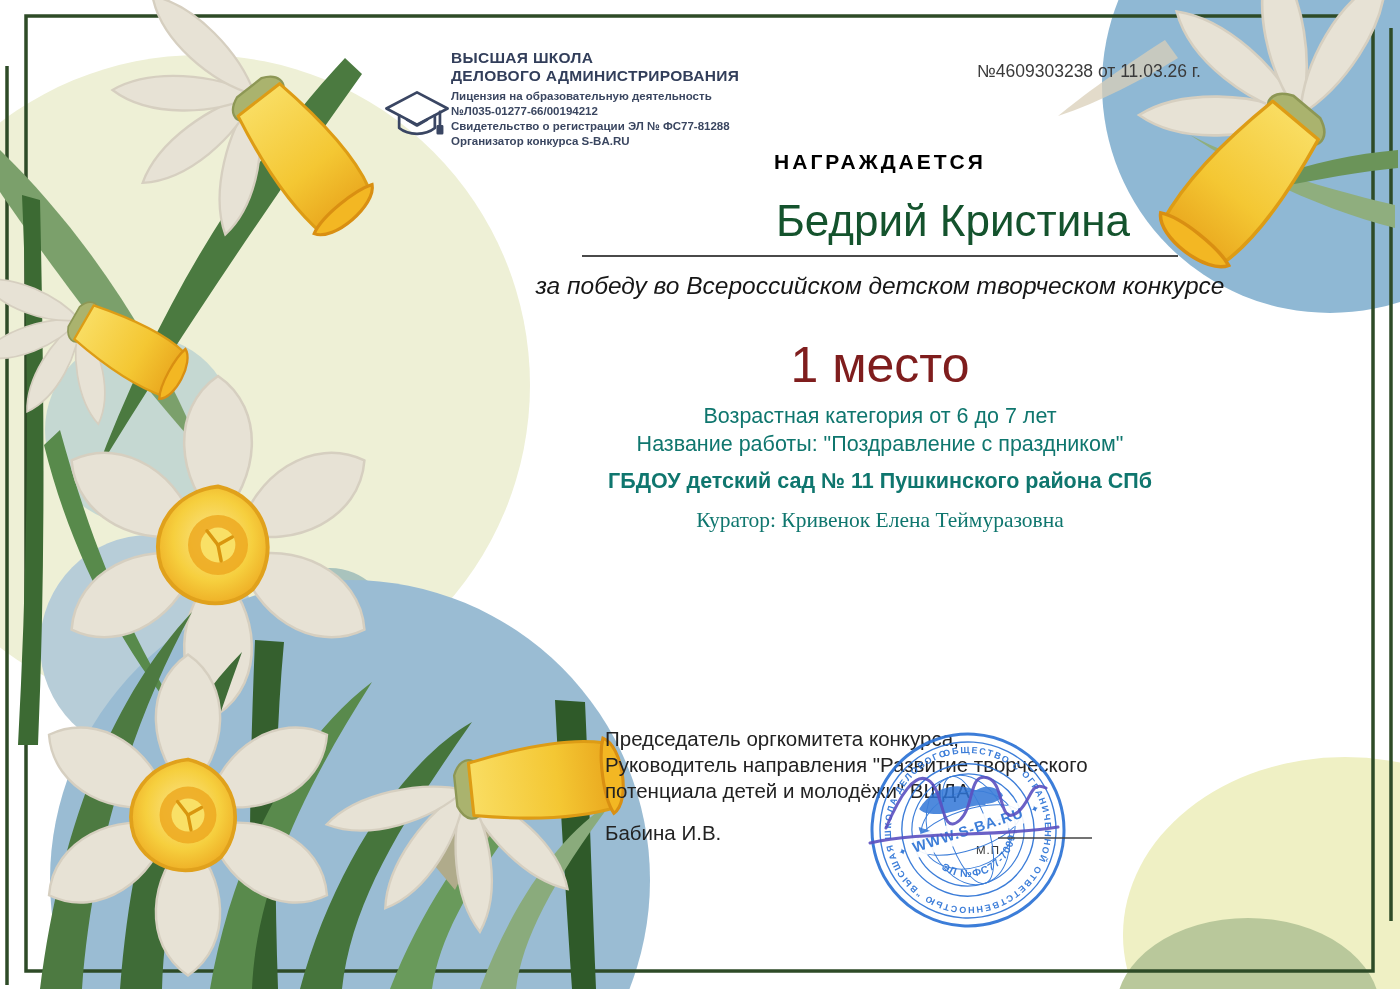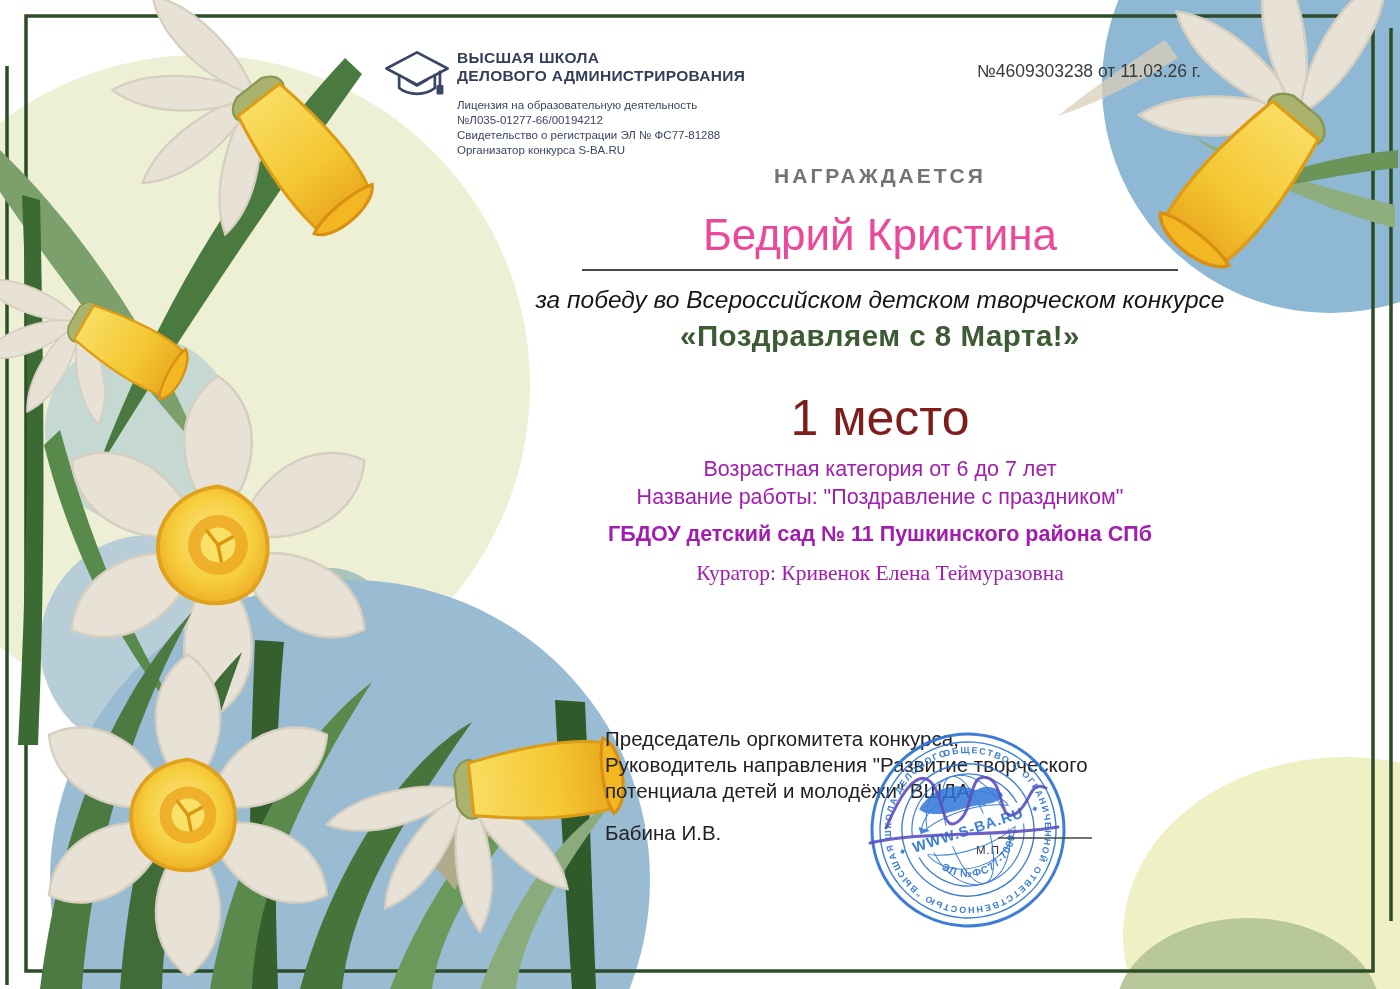--- a/index.html
+++ b/index.html
@@ -4,37 +4,37 @@
 <style>
   html,body{margin:0;padding:0;background:#e8e8e8;}
   .page{
     position:relative;width:1400px;height:989px;background:#ffffff;
     overflow:hidden;font-family:"Liberation Sans",sans-serif;color:#1c1c1c;
     margin:0 auto;
   }
   .art{position:absolute;left:0;top:0;width:1400px;height:989px;pointer-events:none;}
 
   
-  .logo-block{position:absolute;left:383px;top:45px;display:flex;align-items:flex-start;gap:6px;}
+  .logo-block{position:absolute;left:383px;top:45px;display:flex;align-items:flex-end;gap:0;}
   .cap-icon{width:68px;height:64px;flex:0 0 auto;}
   .org-text{padding-top:4px;}
   .org-name{font-size:15.5px;font-weight:bold;color:#323e5a;line-height:18px;letter-spacing:.3px;}
-  .org-license{margin-top:13px;font-size:11.5px;font-weight:normal;color:#3a4660;line-height:15px;}
+  .org-license{margin-top:4px;font-size:11.5px;font-weight:bold;color:#3a4660;line-height:15px;}
   .cert-number{position:absolute;left:977px;top:61px;width:260px;font-size:17.5px;color:#3a3a3a;}
 
   
   .content{position:absolute;left:460px;top:150px;width:840px;text-align:center;}
   .cert-title{font-size:80px;font-weight:bold;color:#3d5c30;letter-spacing:2px;line-height:84px;}
-  .awarded{margin-top:14px;font-size:21px;font-weight:600;letter-spacing:3px;color:#737373;}
+  .awarded{margin-top:0;font-size:21px;font-weight:600;letter-spacing:3px;color:#000000;}
   .recipient{display:inline-block;margin-top:22px;padding:0 48px 9px 48px;
-    border-bottom:2px solid #4a4a4a;font-size:44px;color:#ec4899;min-width:500px;}
+    border-bottom:2px solid #4a4a4a;font-size:44px;color:#14532d;min-width:500px;text-align:right;}
   .reason{margin-top:15px;font-size:24.5px;color:#161616;font-style:italic;}
   .contest{margin-top:5px;font-size:29.5px;font-weight:bold;color:#3c5a34;letter-spacing:.5px;}
   .place{margin-top:36px;font-size:50px;color:#7f1d1d;}
-  .detail{font-size:21.5px;color:#a21caf;}
+  .detail{font-size:21.5px;color:#0f766e;}
   .age{margin-top:10px;}
   .work{margin-top:3px;}
   .institution{margin-top:12px;font-weight:bold;}
   .curator{margin-top:14px;font-family:Liberation Serif, serif;}
 
   
   .sign-block{position:absolute;left:605px;top:726px;width:520px;text-align:left;
     font-size:20.5px;line-height:26px;color:#222;}
   .signer{margin-top:16px;}
   .seal-note{position:absolute;left:976px;top:844px;font-size:11.5px;color:#333;letter-spacing:1px;}
@@ -172,21 +172,20 @@
       </div>
     </div>
   </div>
 
   <div class="cert-number">№4609303238 от 11.03.26 г.</div>
 
   <div class="content">
     <div class="awarded">НАГРАЖДАЕТСЯ</div>
     <div><span class="recipient">Бедрий Кристина</span></div>
     <div class="reason">за победу во Всероссийском детском творческом конкурсе</div>
-    <div class="contest">«Поздравляем с 8 Марта!»</div>
     <div class="place">1 место</div>
     <div class="detail age">Возрастная категория от 6 до 7 лет</div>
     <div class="detail work">Название работы: "Поздравление с праздником"</div>
     <div class="detail institution">ГБДОУ детский сад № 11 Пушкинского района СПб</div>
     <div class="detail curator">Куратор: Кривенок Елена Теймуразовна</div>
   </div>
 
   <div class="sign-block">
     <div>Председатель оргкомитета конкурса,</div>
     <div>Руководитель направления "Развитие творческого</div>

